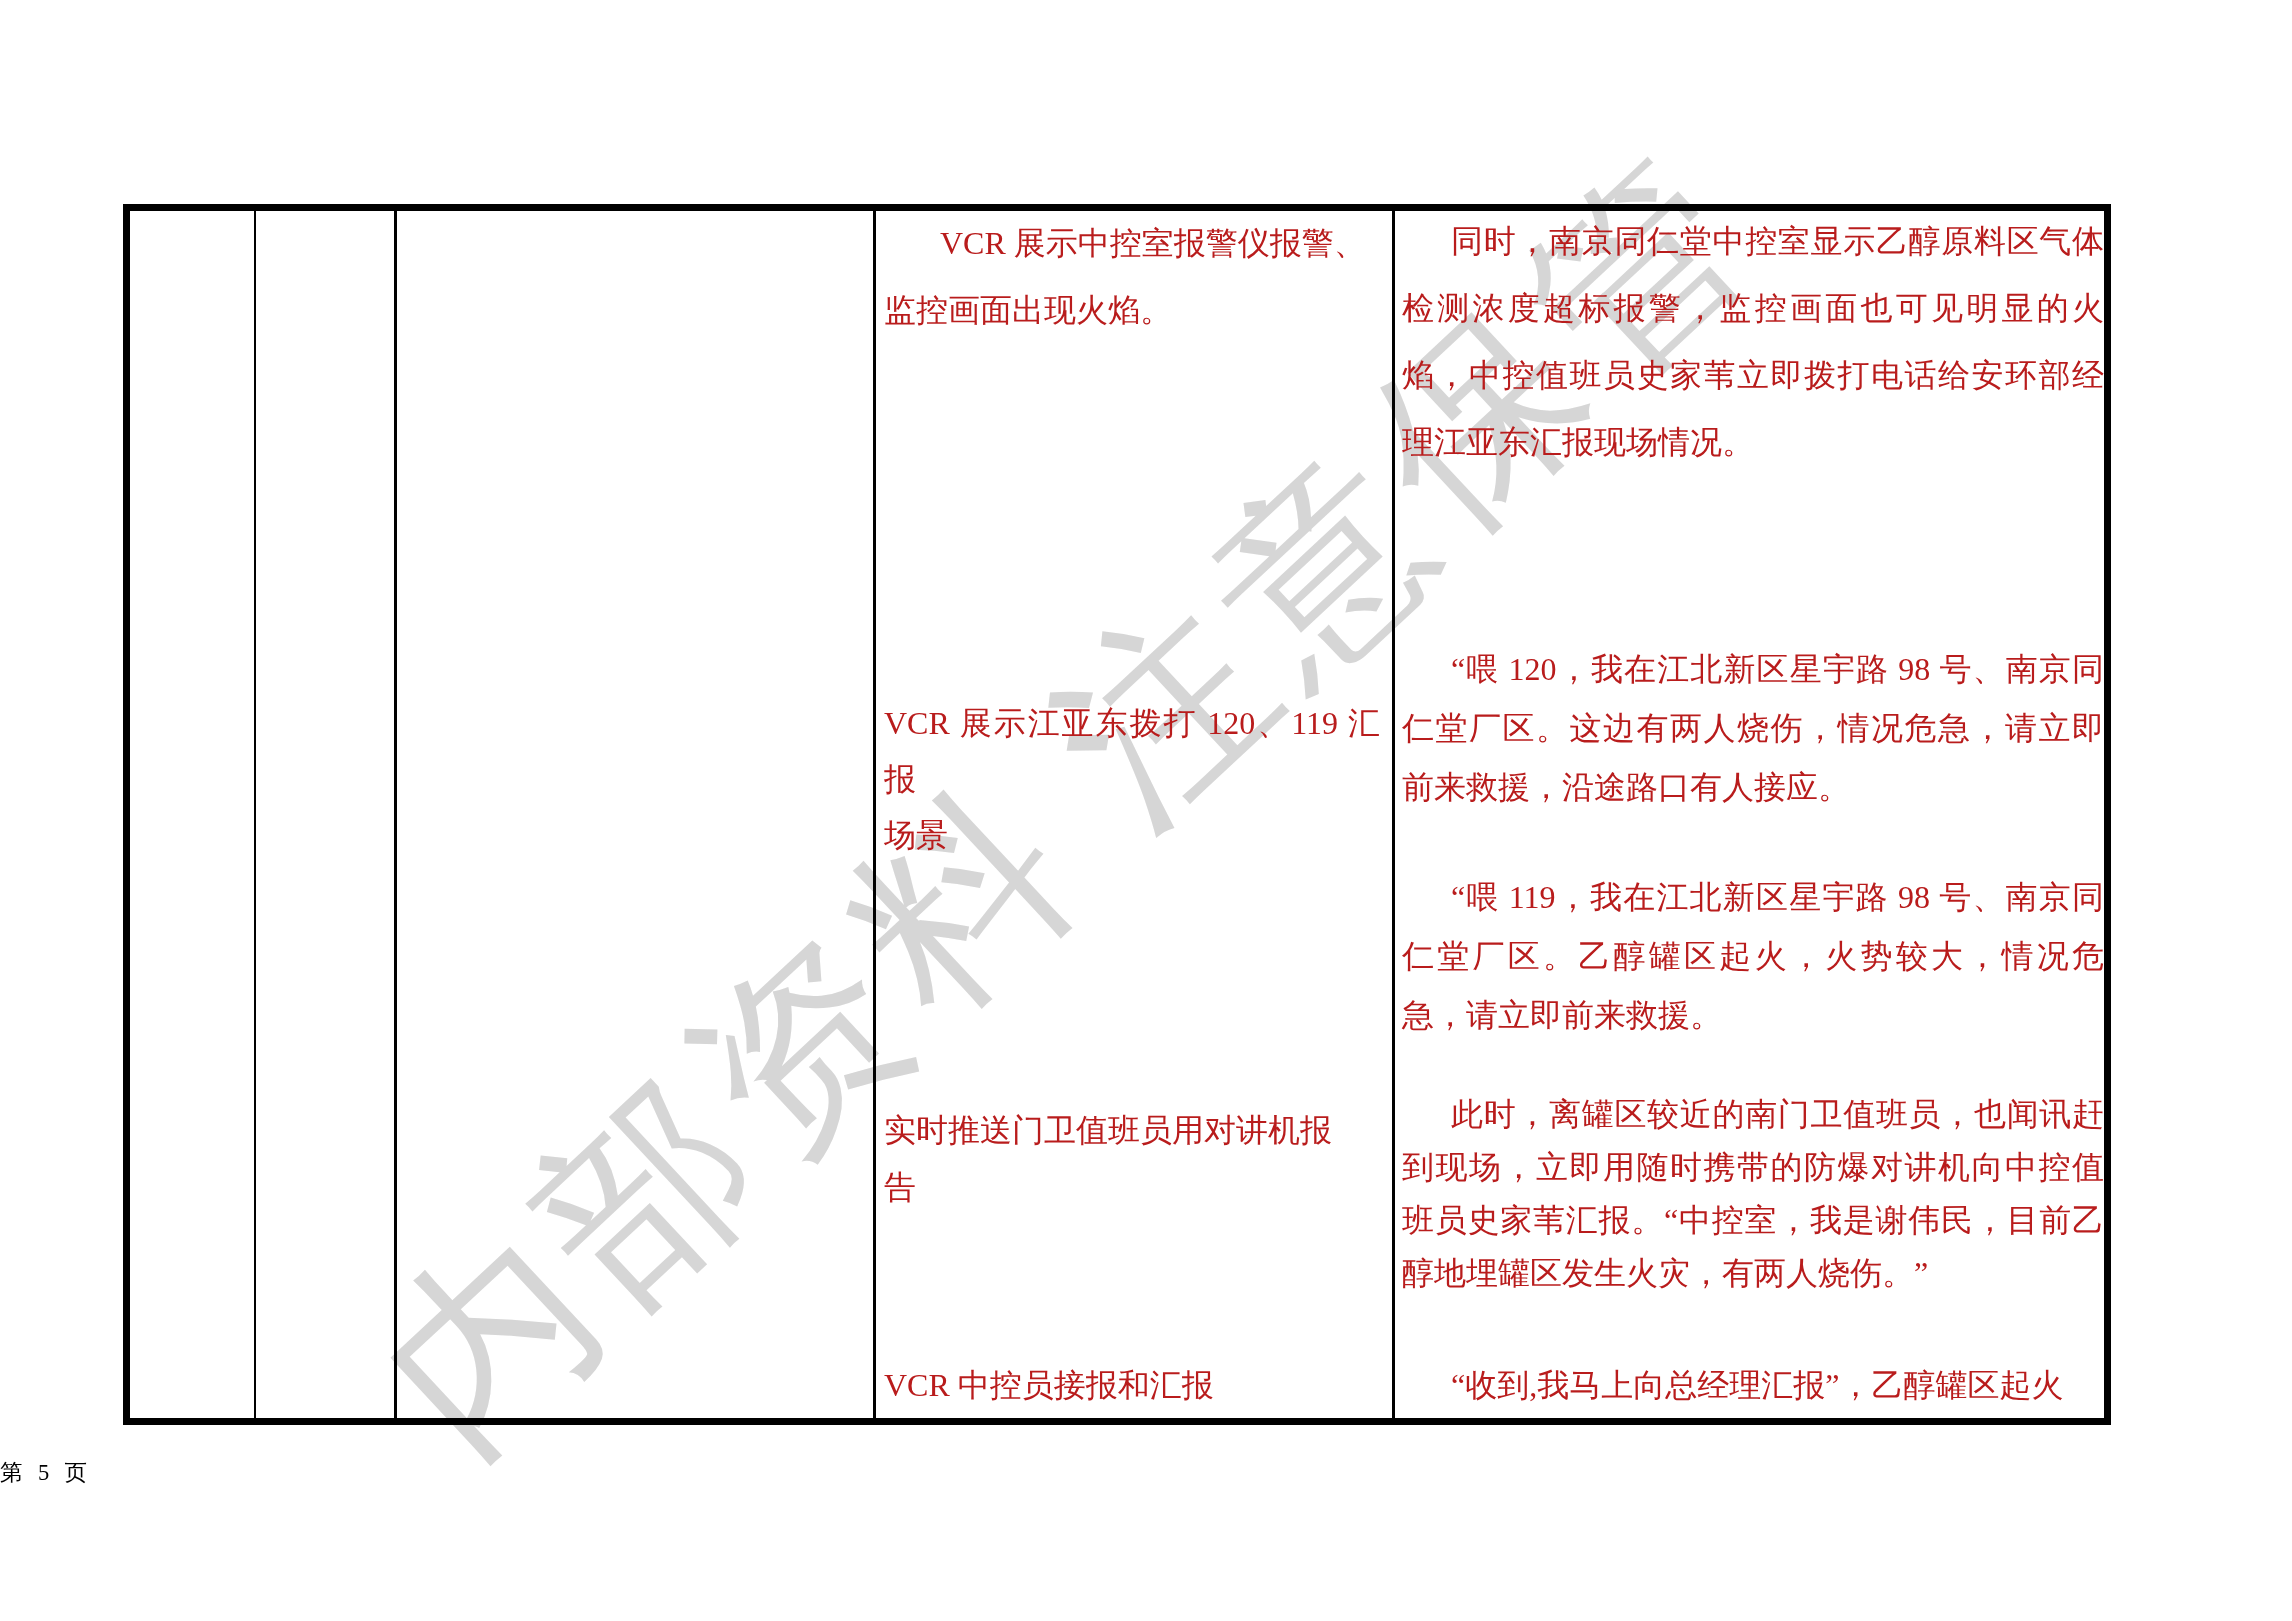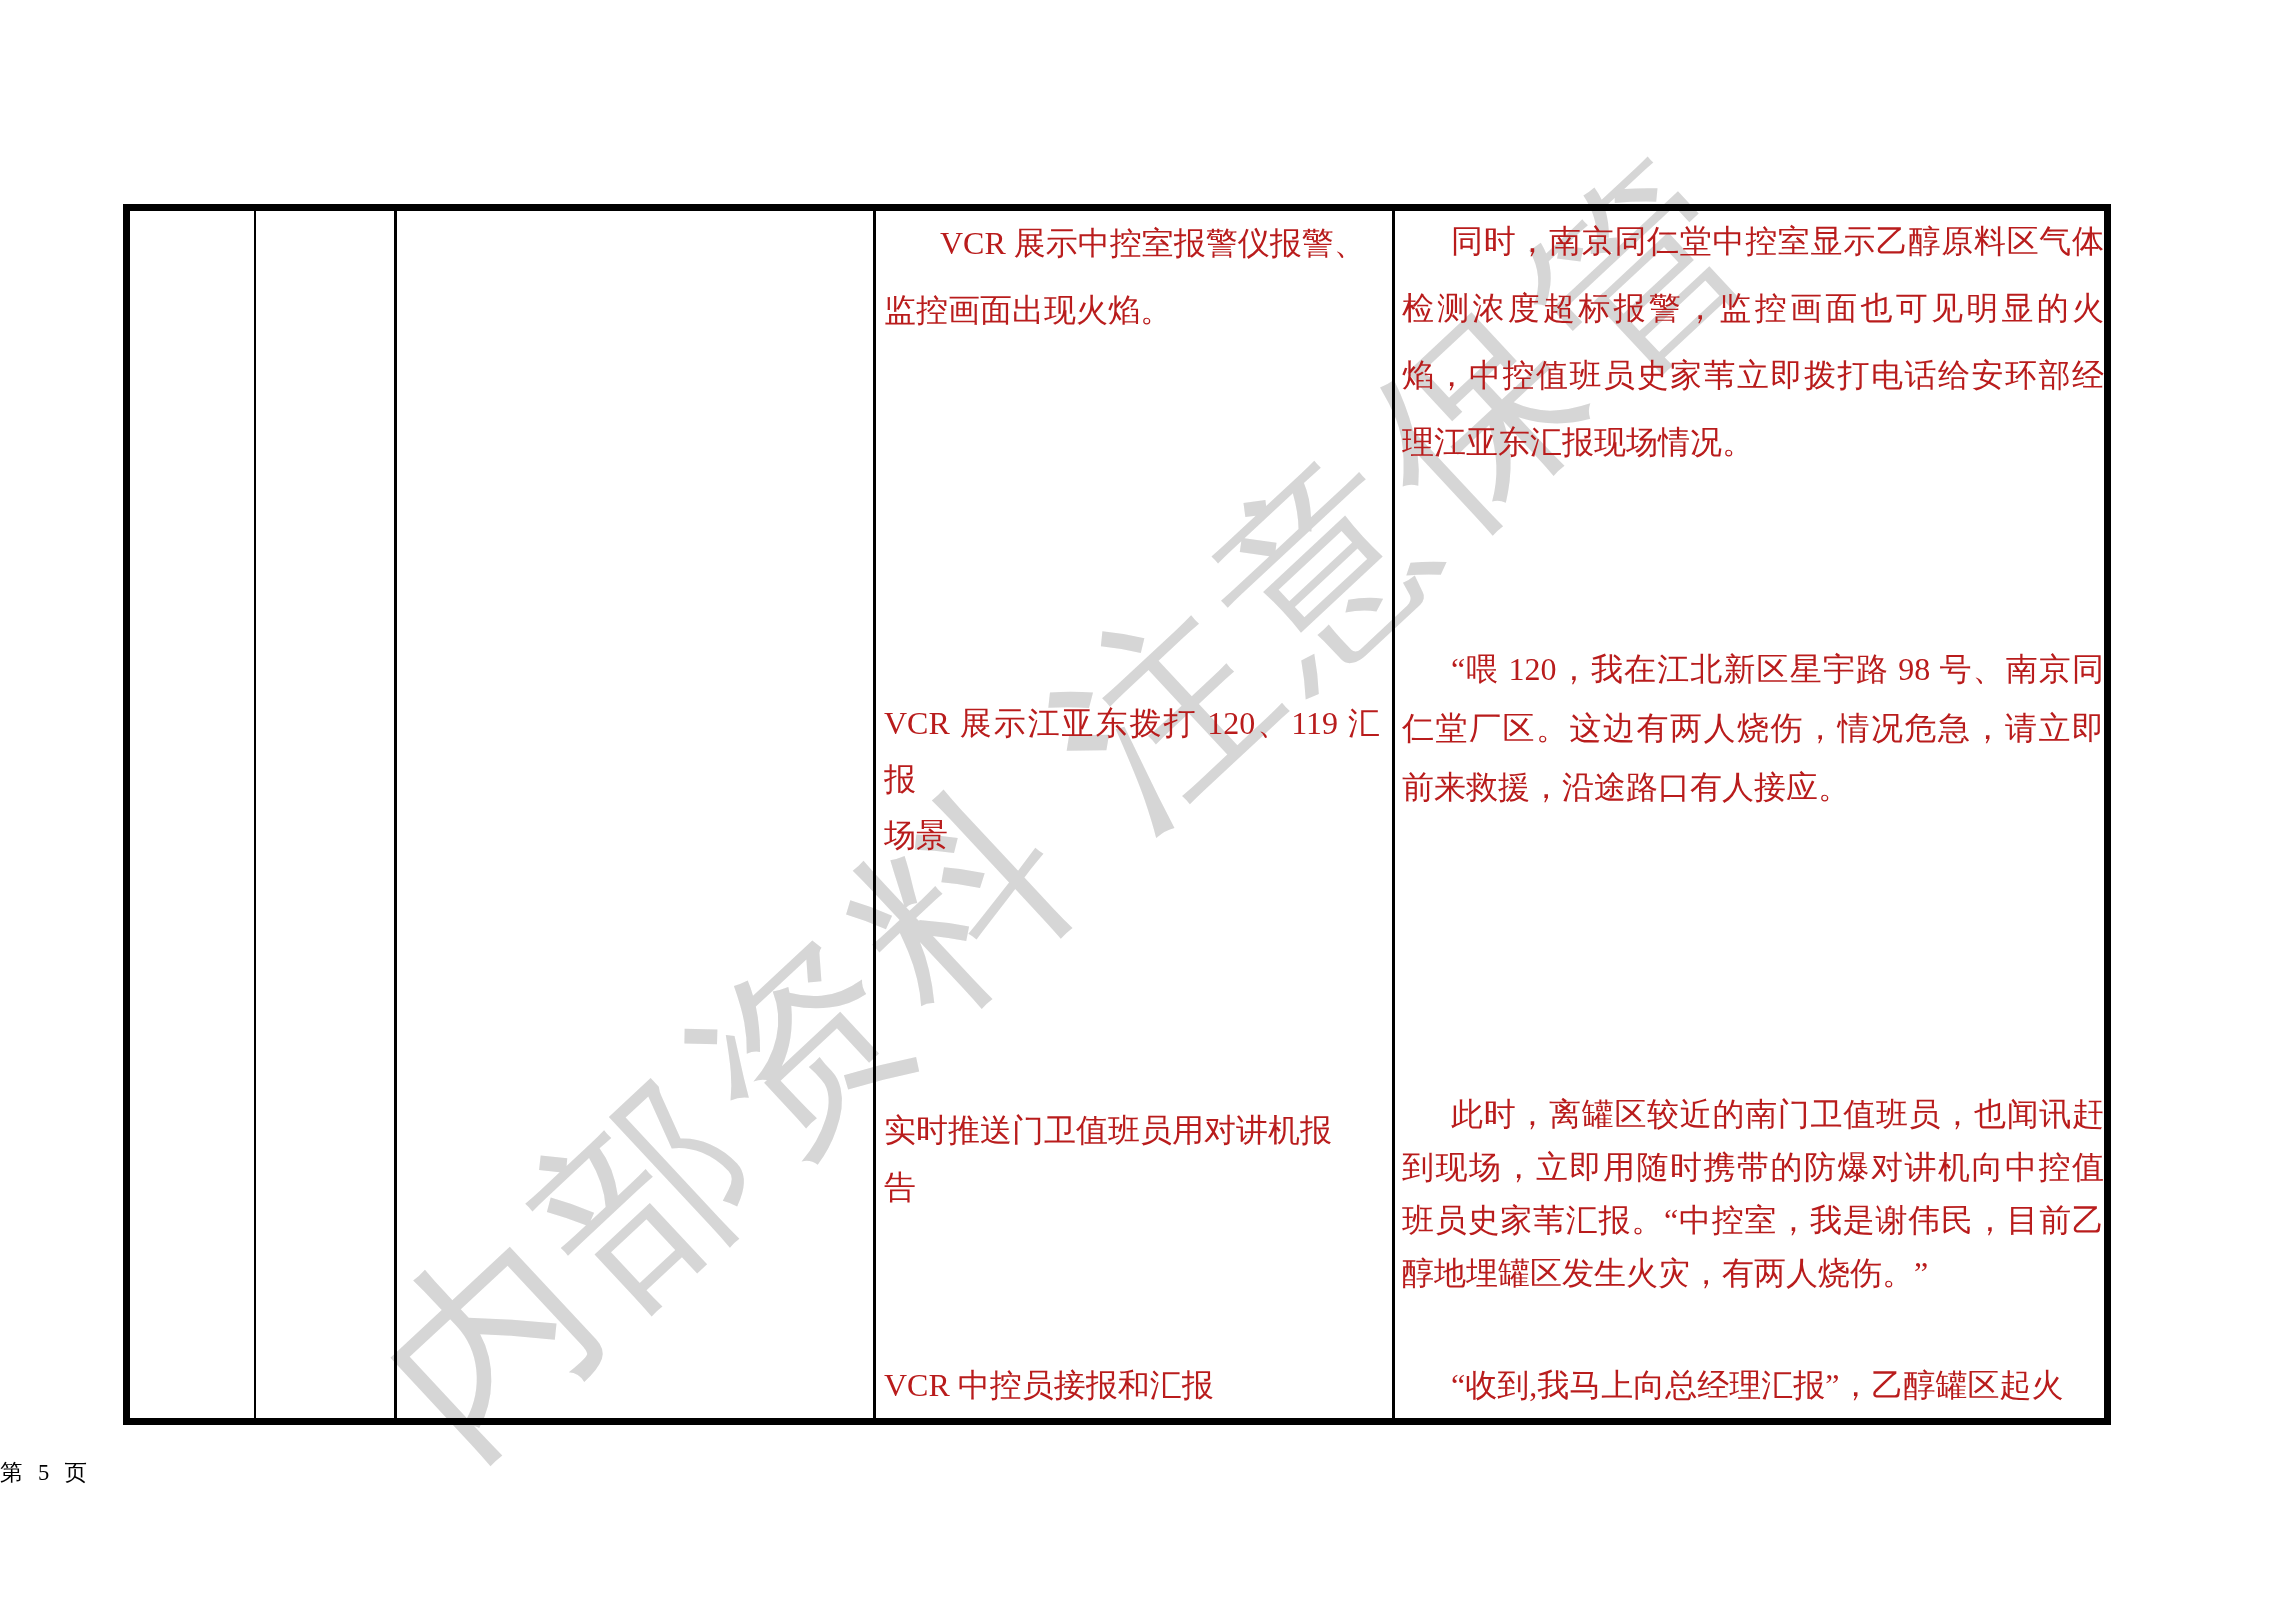--- a/index.html
+++ b/index.html
@@ -97,19 +97,20 @@
   <div class="cell vcr b0">VCR 展示中控室报警仪报警、
 监控画面出现火焰。</div>
   <div class="cell vcr b1">VCR 展示江亚东拨打 120、119 汇报
 场景</div>
   <div class="cell vcr b3">VCR 中控员接报和汇报</div>
   <div class="cell vcr b2">实时推送门卫值班员用对讲机报
 告</div>
 
   <div class="cell dlg p0">同时，南京同仁堂中控室显示乙醇原料区气体检测浓度超标报警，监控画面也可见明显的火焰，中控值班员史家苇立即拨打电话给安环部经理江亚东汇报现场情况。</div>
   <div class="cell dlg p2">“喂 120，我在江北新区星宇路 98 号、南京同仁堂厂区。这边有两人烧伤，情况危急，请立即前来救援，沿途路口有人接应。</div>
+  <div class="cell dlg p3">“喂 119，我在江北新区星宇路 98 号、南京同仁堂厂区。乙醇罐区起火，火势较大，情况危急，请立即前来救援。</div>
   <div class="cell dlg p4">此时，离罐区较近的南门卫值班员，也闻讯赶到现场，立即用随时携带的防爆对讲机向中控值班员史家苇汇报。“中控室，我是谢伟民，目前乙醇地埋罐区发生火灾，有两人烧伤。”</div>
   <div class="cell dlg p5">“收到,我马上向总经理汇报”，乙醇罐区起火</div>
 
   <div class="footer">第 5 页</div>
 
 </div>
 
 
 </body></html>

